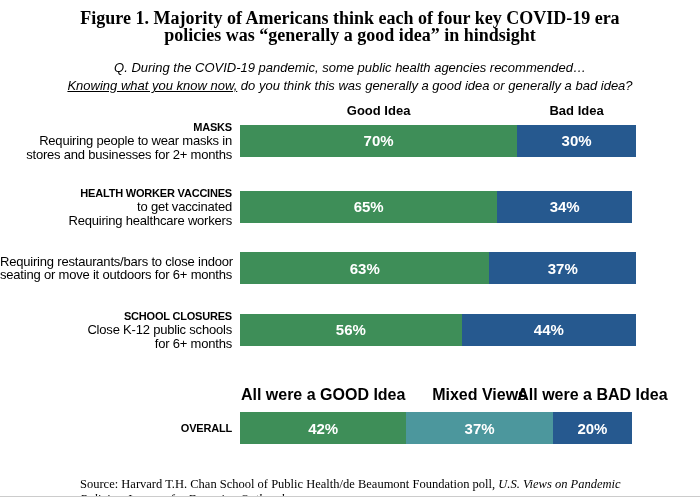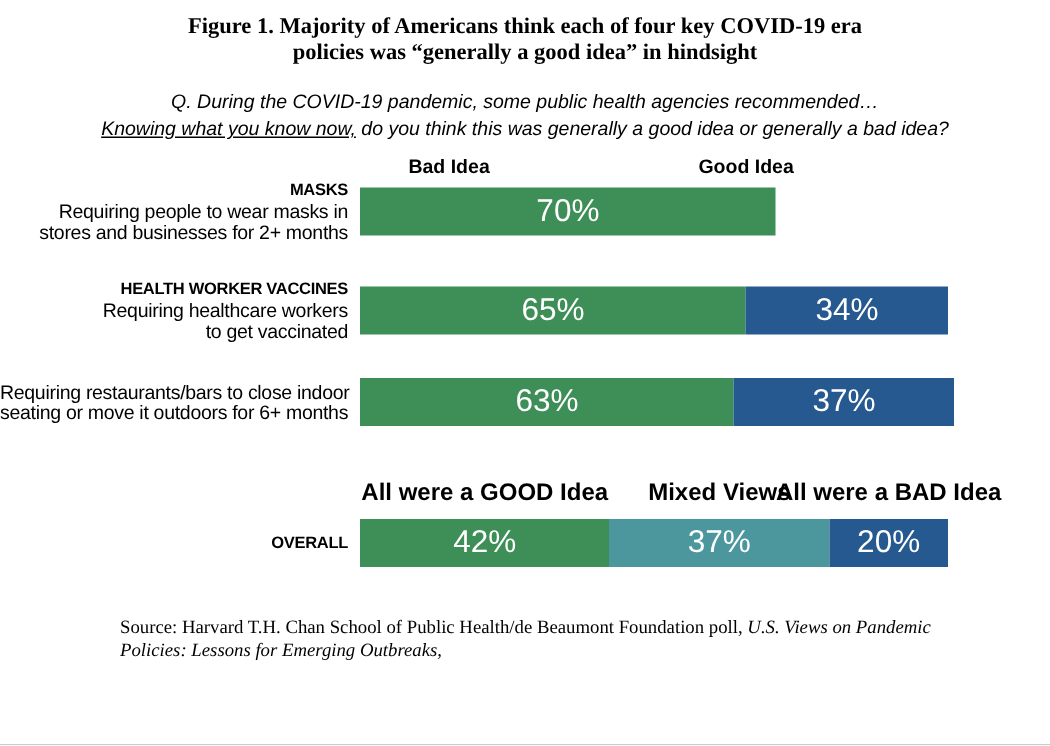--- a/index.html
+++ b/index.html
@@ -2,21 +2,21 @@
 <html style="--good: #3E8E58; --bad: #26598F; --mixed: #4C979D;"><head>
 <meta charset="utf-8">
 <style>
   html,body{margin:0;padding:0;background:#fff;}
   .page{
     width:700px;height:497px;position:relative;overflow:hidden;background:#ffffff;
     font-family:"Liberation Sans",sans-serif;color:#000;
   }
   .title{
     margin-top:10px;text-align:center;
-    font-family:"Liberation Serif",serif;font-weight:bold;font-size:15px;line-height:16.5px;
+    font-family:"Liberation Serif",serif;font-weight:bold;font-size:18px;line-height:16.5px;
   }
   .question{margin-top:16px;text-align:center;font-style:italic;font-size:13px;line-height:18px;}
   .u{text-decoration:underline;text-align:right;}
 
   .flexrow{display:flex;}
   .label-spacer{width:240px;flex:none;}
   .bar-area{width:396px;flex:none;}
 
   .hdr-row{margin-top:7px;margin-bottom:2px;height:16px;}
   .hdr-cells{display:flex;}
@@ -26,21 +26,21 @@
 
   .row{display:flex;align-items:center;margin-bottom:25px;}
   .row-label{width:232px;padding-right:8px;flex:none;text-align:right;letter-spacing:-0.2px;}
   .cat{font-weight:bold;font-size:11px;line-height:14px;white-space:nowrap;}
   .desc{font-size:13px;line-height:13.5px;white-space:nowrap;}
   .bar{height:32px;display:flex;}
   .seg{display:flex;align-items:center;justify-content:center;height:100%;}
   .seg-good{background:var(--good,#3E8E58);}
   .seg-bad{background:var(--bad,#26598F);}
   .seg-mixed{background:var(--mixed,#4C979D);}
-  .pct{color:#ffffff;font-weight:normal;font-size:21px;}
+  .pct{color:#ffffff;font-weight:bold;font-size:15px;}
   .overall-row{margin-bottom:0;}
 
   .source{
     margin:33px 0 0 80px;width:558px;
     font-family:"Liberation Serif",serif;font-size:12.5px;line-height:15px;
   }
   .it{font-style:italic;}
   .bottom-line{position:absolute;left:0;bottom:0;width:100%;height:1px;background:#cccccc;}
 </style>
 </head>
@@ -54,47 +54,50 @@
   </div>
 
   <div class="question">
     <div>Q. During the COVID-19 pandemic, some public health agencies recommended…</div>
     <div><span class="u">Knowing what you know now,</span><span> do you think this was generally a good idea or generally a bad idea?</span></div>
   </div>
 
   <div class="flexrow hdr-row">
     <div class="label-spacer"></div>
     <div class="bar-area hdr-cells">
+      <div class="hdr-cell" style="width: 70%;">
+          <span>Good Idea</span>
+        </div>
       <div class="hdr-cell" style="width: 30%;">
           <span>Bad Idea</span>
-        </div>
-      <div class="hdr-cell" style="width: 70%;">
-          <span>Good Idea</span>
         </div>
     </div>
   </div>
 
   <div class="row">
     <div class="row-label">
       <div class="cat">MASKS</div>
       <div class="desc">Requiring people to wear masks in</div>
       <div class="desc">stores and businesses for 2+ months</div>
     </div>
     <div class="bar-area bar">
       <div class="seg seg-good" style="width: 70%;">
           <span class="pct">70%</span>
         </div>
+      <div class="seg seg-bad" style="width: 30%;">
+          <span class="pct">30%</span>
+        </div>
     </div>
   </div>
 
   <div class="row">
     <div class="row-label">
       <div class="cat">HEALTH WORKER VACCINES</div>
+      <div class="desc">to get vaccinated</div>
       <div class="desc">Requiring healthcare workers</div>
-      <div class="desc">to get vaccinated</div>
     </div>
     <div class="bar-area bar">
       <div class="seg seg-good" style="width: 65%;">
           <span class="pct">65%</span>
         </div>
       <div class="seg seg-bad" style="width: 34%;">
           <span class="pct">34%</span>
         </div>
     </div>
   </div>
@@ -107,20 +110,35 @@
     <div class="bar-area bar">
       <div class="seg seg-good" style="width: 63%;">
           <span class="pct">63%</span>
         </div>
       <div class="seg seg-bad" style="width: 37%;">
           <span class="pct">37%</span>
         </div>
     </div>
   </div>
 
+  <div class="row">
+    <div class="row-label">
+      <div class="cat">SCHOOL CLOSURES</div>
+      <div class="desc">Close K-12 public schools</div>
+      <div class="desc">for 6+ months</div>
+    </div>
+    <div class="bar-area bar">
+      <div class="seg seg-good" style="width: 56%;">
+          <span class="pct">56%</span>
+        </div>
+      <div class="seg seg-bad" style="width: 44%;">
+          <span class="pct">44%</span>
+        </div>
+    </div>
+  </div>
 
   <div class="flexrow overall-hdr">
     <div class="label-spacer"></div>
     <div class="bar-area hdr-cells">
       <div class="hdr-cell" style="width: 42%;">
           <span>All were a GOOD Idea</span>
         </div>
       <div class="hdr-cell" style="width: 37%;">
           <span>Mixed Views</span>
         </div>

